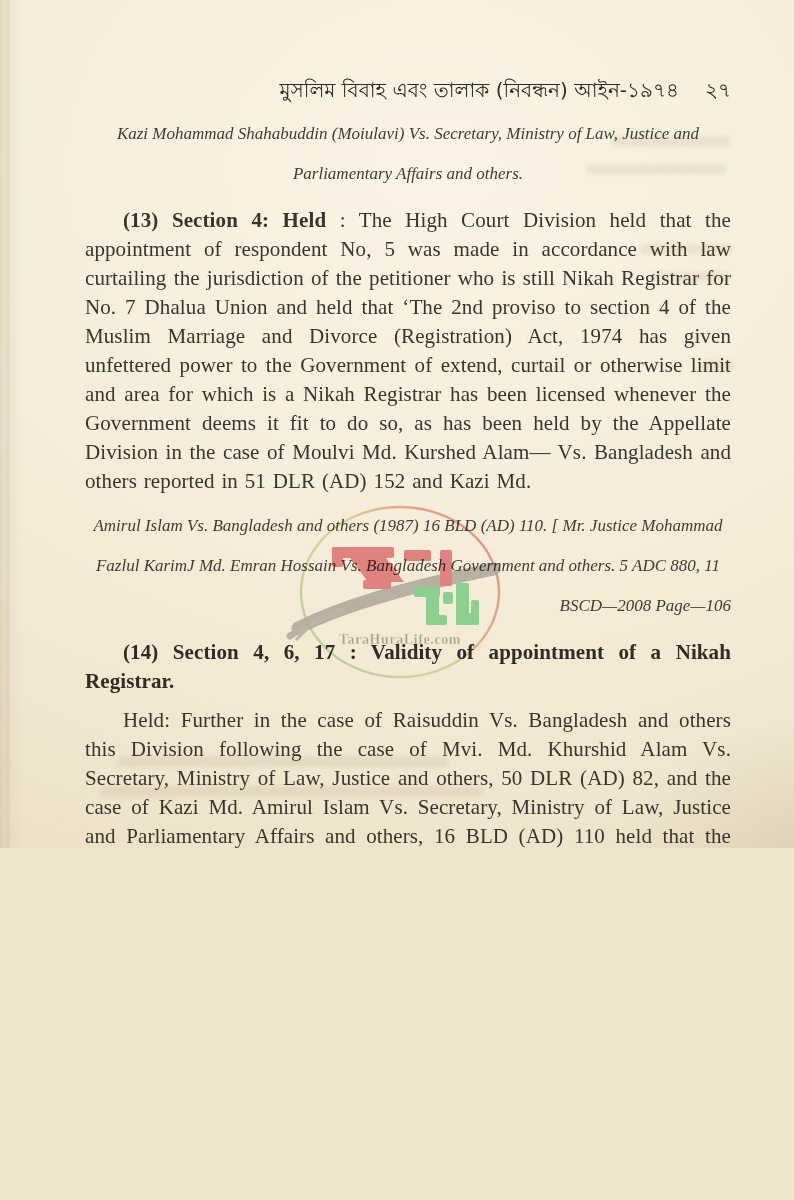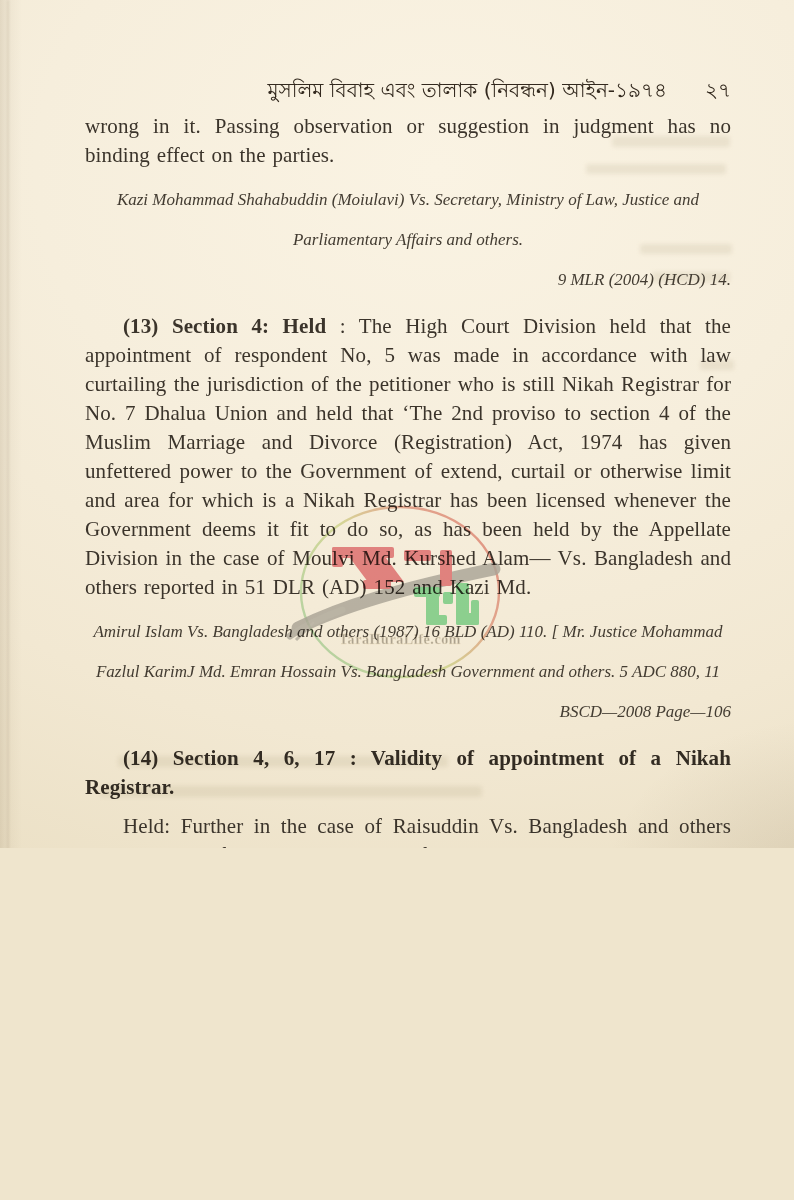--- a/index.html
+++ b/index.html
@@ -17,21 +17,21 @@
   .crease{position:absolute;left:7px;top:0;width:2px;height:1200px;
     background:rgba(120,100,70,.14);filter:blur(1px);}
   .corner-shadow{position:absolute;right:-30px;bottom:-30px;width:220px;height:160px;
     background:radial-gradient(ellipse at 100% 100%, rgba(120,100,70,.16), rgba(120,100,70,0) 70%);}
 
   .content{position:absolute;left:85px;top:76px;width:646px;}
 
   .header{display:flex;justify-content:flex-end;align-items:baseline;
     font-family:"DejaVu Sans","Liberation Sans",sans-serif;
     font-size:20px;line-height:28px;color:#33291e;margin-bottom:8px;}
-  .header .pgnum{margin-left:38px;}
+  .header .pgnum{margin-left:26px;}
 
   p{margin:0;}
   .body{font-size:21px;line-height:29px;text-align:justify;word-spacing:1.5px;letter-spacing:.1px;color:#3b342b;}
   .indent{text-indent:38px;}
   .bold{font-weight:700;color:#322b22;}
   .cite{font-size:17px;line-height:40px;font-style:italic;color:#433c32;}
   .cite.center{text-align:center;margin-top:10px;}
   .cite.right{text-align:right;}
   .mt12{margin-top:12px;}
   .mt10{margin-top:10px;}
@@ -76,24 +76,22 @@
   <div class="smudge s11"></div>
   <div class="smudge s12"></div>
 
   <div class="content">
 
     <div class="header">
       <span>মুসলিম বিবাহ এবং তালাক (নিবন্ধন) আইন-১৯৭৪</span>
       <span class="pgnum">২৭</span>
     </div>
 
-    <p class="body">wrong in it. Passing observation or suggestion in judgment has no binding effect on the parties.</p>
 
     <p class="cite center">Kazi Mohammad Shahabuddin (Moiulavi) Vs. Secretary, Ministry of Law, Justice and Parliamentary Affairs and others.</p>
-    <p class="cite right">9 MLR (2004) (HCD) 14.</p>
 
     <p class="body indent mt12"><b>(13) Section 4: Held</b><span> : The High Court Division held that the appointment of respondent No, 5 was made in accordance with law curtailing the jurisdiction of the petitioner who is still Nikah Registrar for No. 7 Dhalua Union and held that ‘The 2nd proviso to section 4 of the Muslim Marriage and Divorce (Registration) Act, 1974 has given unfettered power to the Government of extend, curtail or otherwise limit and area for which is a Nikah Registrar has been licensed whenever the Government deems it fit to do so, as has been held by the Appellate Division in the case of Moulvi Md. Kurshed Alam— Vs. Bangladesh and others reported in 51 DLR (AD) 152 and Kazi Md.</span></p>
 
     <p class="cite center">Amirul Islam Vs. Bangladesh and others (1987) 16 BLD (AD) 110. [ Mr. Justice Mohammad Fazlul KarimJ Md. Emran Hossain Vs. Bangladesh Government and others. 5 ADC 880, 11</p>
     <p class="cite right">BSCD—2008 Page—106</p>
 
     <p class="body bold indent mt12">(14) Section 4, 6, 17 : Validity of appointment of a Nikah Registrar.</p>
 
     <p class="body indent mt10">Held: Further in the case of Raisuddin Vs. Bangladesh and others this Division following the case of Mvi. Md. Khurshid Alam Vs. Secretary, Ministry of Law, Justice and others, 50 DLR (AD) 82, and the case of Kazi Md. Amirul Islam Vs. Secretary, Ministry of Law, Justice and Parliamentary Affairs and others, 16 BLD (AD) 110 held that the Government has the power under the second proviso to section 4 of the Act to extend, curtail, alter or otherwise alter the limits of any area. [ Justice Md. Tafazzul Islam]</p>
 

